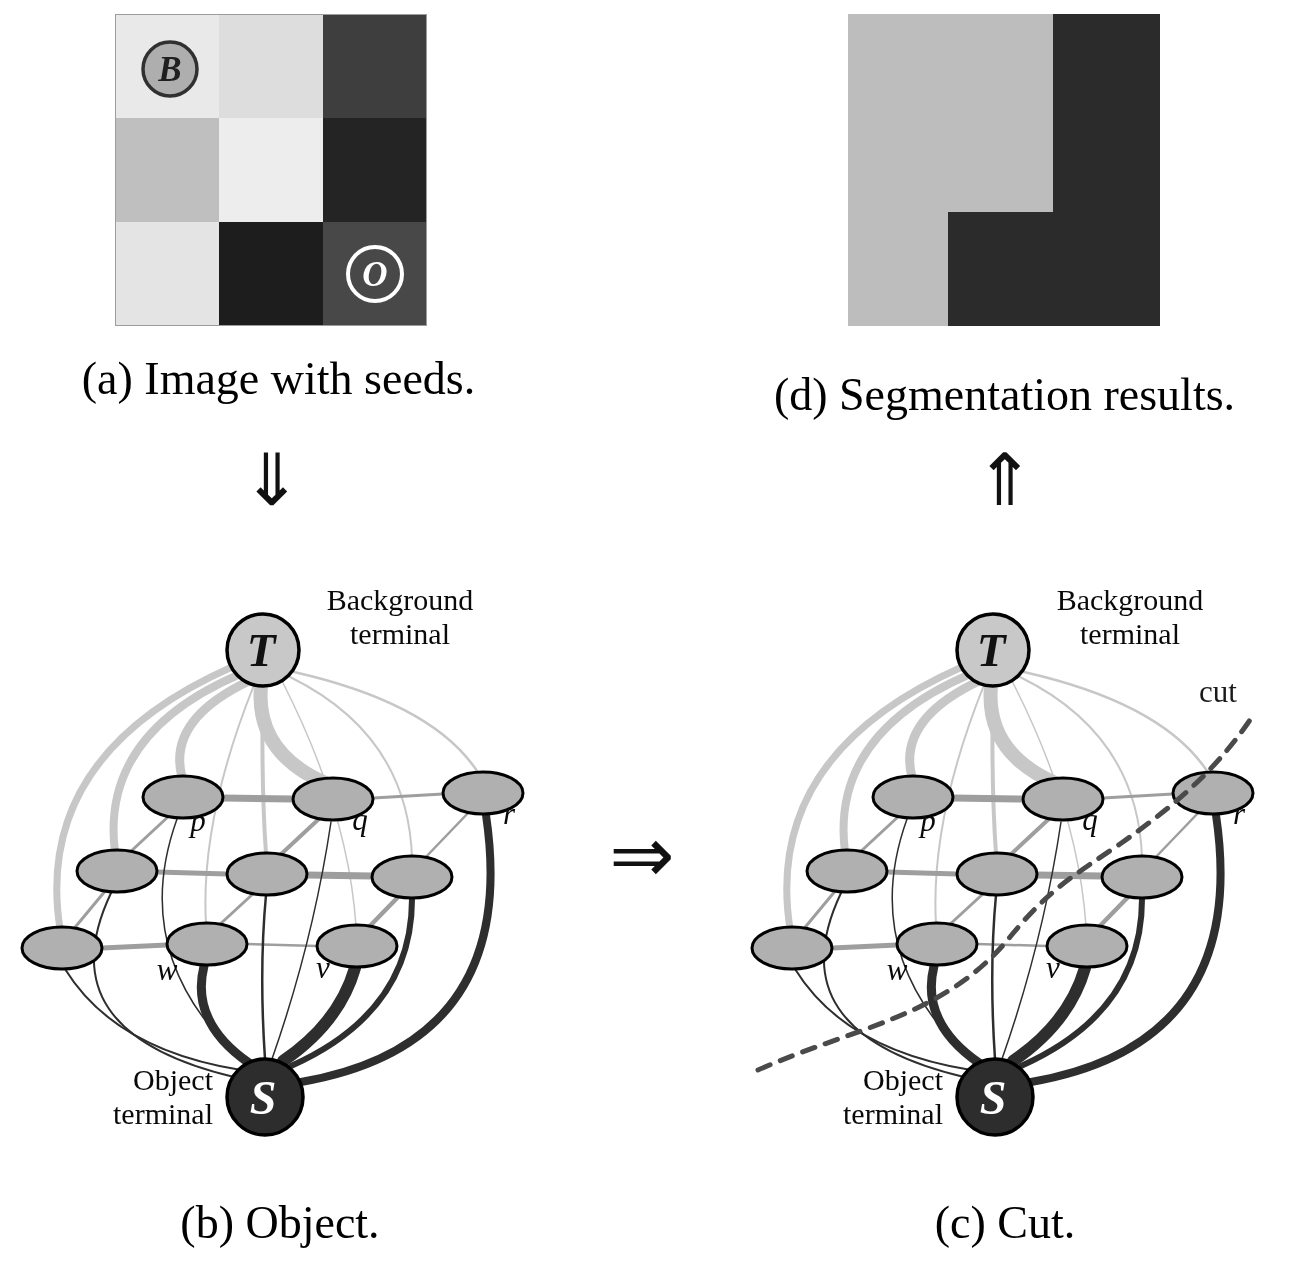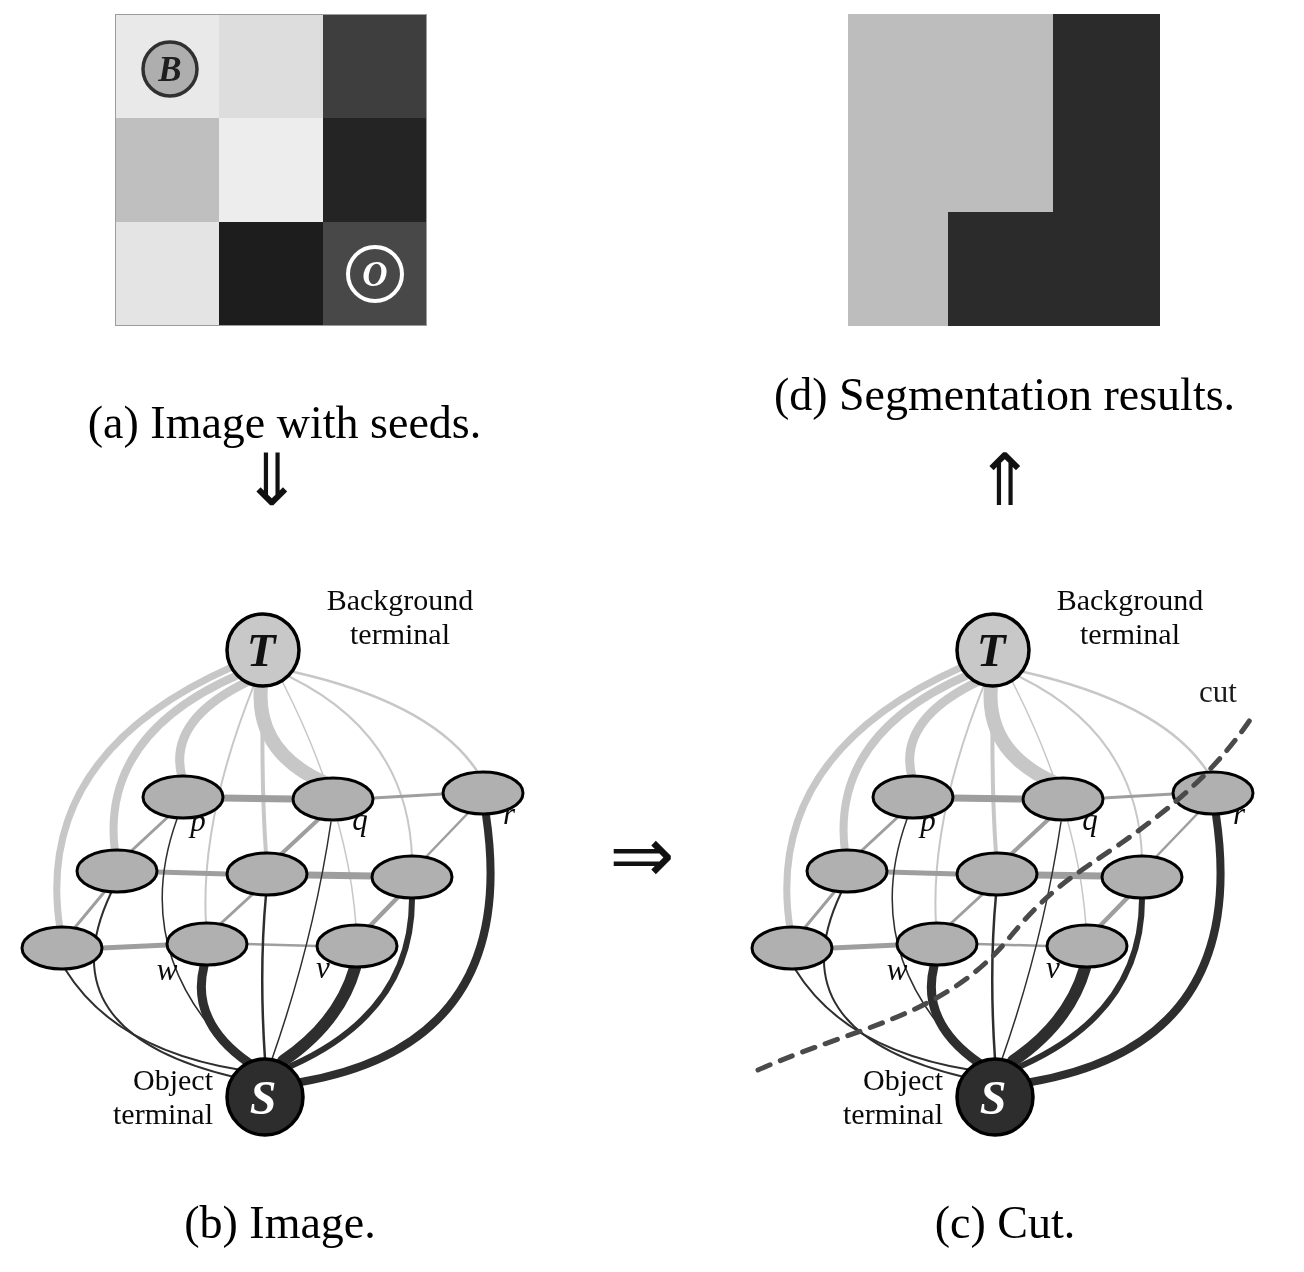--- a/index.html
+++ b/index.html
@@ -3,21 +3,21 @@
 <meta charset="utf-8">
 <style>
   html,body{margin:0;padding:0;}
   body{
     width:1304px;height:1272px;position:relative;background:#ffffff;
     font-family:"Liberation Serif","DejaVu Serif",serif;overflow:hidden;
   }
   #panel-a{position:absolute;left:115px;top:14px;width:312px;height:312px;}
   #panel-d{position:absolute;left:848px;top:14px;width:312px;height:312px;}
   .caption{position:absolute;text-align:center;font-size:46px;color:#000;white-space:nowrap;}
-  #caption-a{left:12px;top:352px;width:545px;margin-top:44px;}
+  #caption-a{left:6px;top:352px;width:545px;}
   #caption-d{left:705px;top:368px;width:599px;}
   #caption-b{left:20px;top:1196px;width:520px;}
   #caption-c{left:745px;top:1196px;width:520px;}
   .arrow{position:absolute;text-align:center;font-family:"DejaVu Sans",sans-serif;color:#111;line-height:1;}
   #arrow-down{left:212px;top:444px;width:120px;font-size:72px;}
   #arrow-up{left:945px;top:444px;width:120px;font-size:72px;}
   #arrow-right{left:592px;top:816px;width:100px;font-size:78px;}
   .graph{position:absolute;width:560px;height:625px;}
   #graph-b{left:15px;top:572px;}
   #graph-c{left:745px;top:572px;}
@@ -213,16 +213,16 @@
       <text x="152" y="408" text-anchor="middle" class="node-label">w</text>
       <text x="308" y="406" text-anchor="middle" class="node-label">v</text>
 
       <g class="cut-overlay">
         <path d="M 13 498 C 110 455, 200 445, 265 365 C 305 316, 330 303, 375 272 C 420 240, 465 206, 505 148" fill="none" stroke="#4a4a4a" stroke-width="5" stroke-dasharray="13 11" stroke-linecap="round"></path>
         <text x="473" y="130" text-anchor="middle" class="cut-label">cut</text>
       </g>
     </svg>
     </div>
 
-  <div class="caption" id="caption-b">(b) Image.</div>
+  <div class="caption" id="caption-b">(b) Object.</div>
   <div class="caption" id="caption-c">(c) Cut.</div>
 
 </div>
 
 </body></html>

